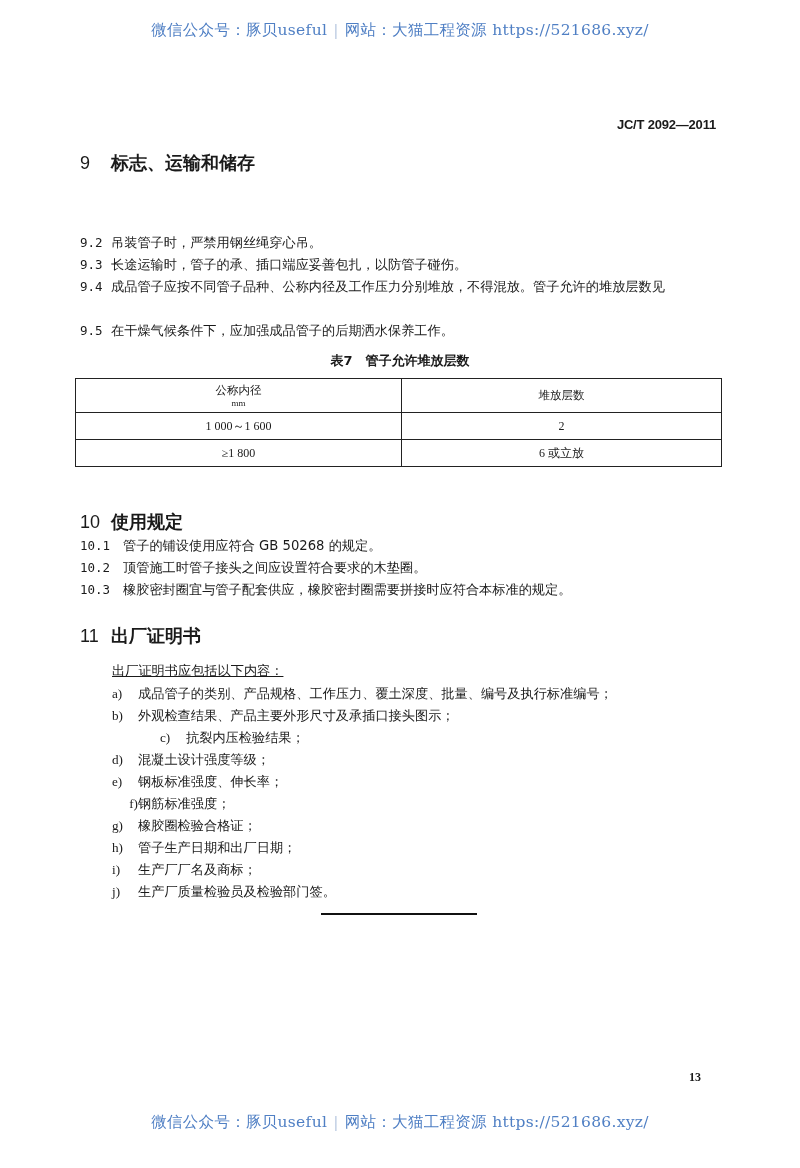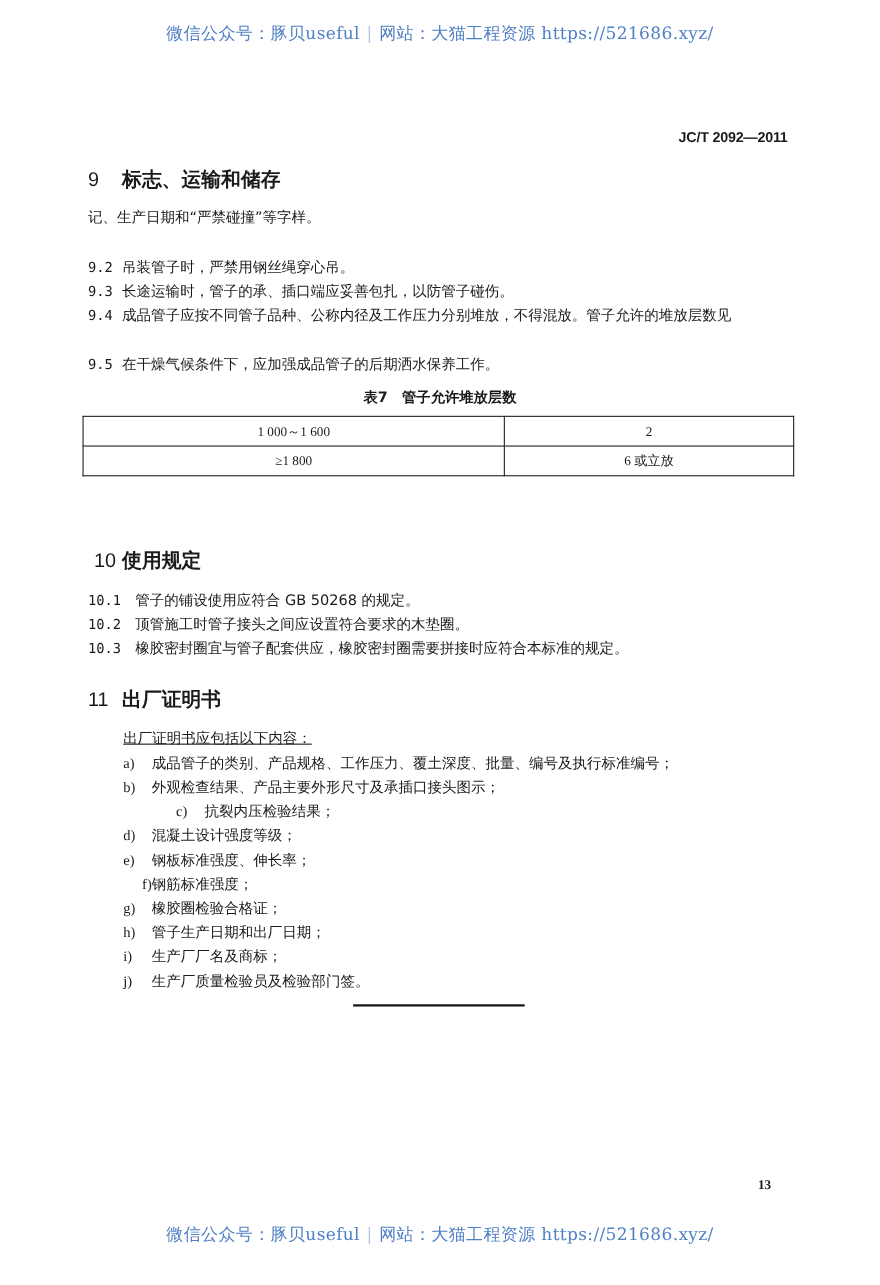--- a/index.html
+++ b/index.html
@@ -34,50 +34,56 @@
   <span>微信公众号：豚贝useful</span><span class="wm-sep">|</span><span>网站：大猫工程资源 https://521686.xyz/</span>
 </div>
 
 <div class="abs std-code">JC/T 2092—2011</div>
 
 <div class="abs h-sec" style="top:151px;">
   <span class="num">9</span><span>标志、运输和储存</span>
 </div>
 
 <div class="abs para" style="top:188px;">
-  <div><span>记、生产日期和“严禁碰撞”等字样。</span></div>
 </div>
 <div class="abs para" style="top:232px;">
   <span class="num">9.2</span><span>吊装管子时，严禁用钢丝绳穿心吊。</span>
 </div>
 <div class="abs para" style="top:254px;">
   <span class="num">9.3</span><span>长途运输时，管子的承、插口端应妥善包扎，以防管子碰伤。</span>
 </div>
 <div class="abs para" style="top:276px;">
   <div><span class="num">9.4</span><span>成品管子应按不同管子品种、公称内径及工作压力分别堆放，不得混放。管子允许的堆放层数见</span></div>
 </div>
 <div class="abs para" style="top:320px;">
   <span class="num">9.5</span><span>在干燥气候条件下，应加强成品管子的后期洒水保养工作。</span>
 </div>
 
 <div class="abs table-title">表7　管子允许堆放层数</div>
 <table class="t7">
   <tbody>
+      <tr class="hdr">
+    <td style="width:325px;">
+      <span>公称内径</span>
+      <span class="unit">mm</span>
+    </td>
+    <td>堆放层数</td>
+  </tr>
   <tr class="row">
     <td>1 000～1 600</td>
     <td>2</td>
   </tr>
   <tr class="row">
     <td>≥1 800</td>
     <td>6 或立放</td>
   </tr>
 </tbody>
   </table>
 
-<div class="abs h-sec" style="top:497px;text-align:center;">
+<div class="abs h-sec" style="top:510px;">
   <span class="num">10</span><span>使用规定</span>
 </div>
 <div class="abs para" style="top:535px;">
   <span class="num wide">10.1</span><span>管子的铺设使用应符合 GB 50268 的规定。</span>
 </div>
 <div class="abs para" style="top:557px;">
   <span class="num wide">10.2</span><span>顶管施工时管子接头之间应设置符合要求的木垫圈。</span>
 </div>
 <div class="abs para" style="top:579px;">
   <span class="num wide">10.3</span><span>橡胶密封圈宜与管子配套供应，橡胶密封圈需要拼接时应符合本标准的规定。</span>

